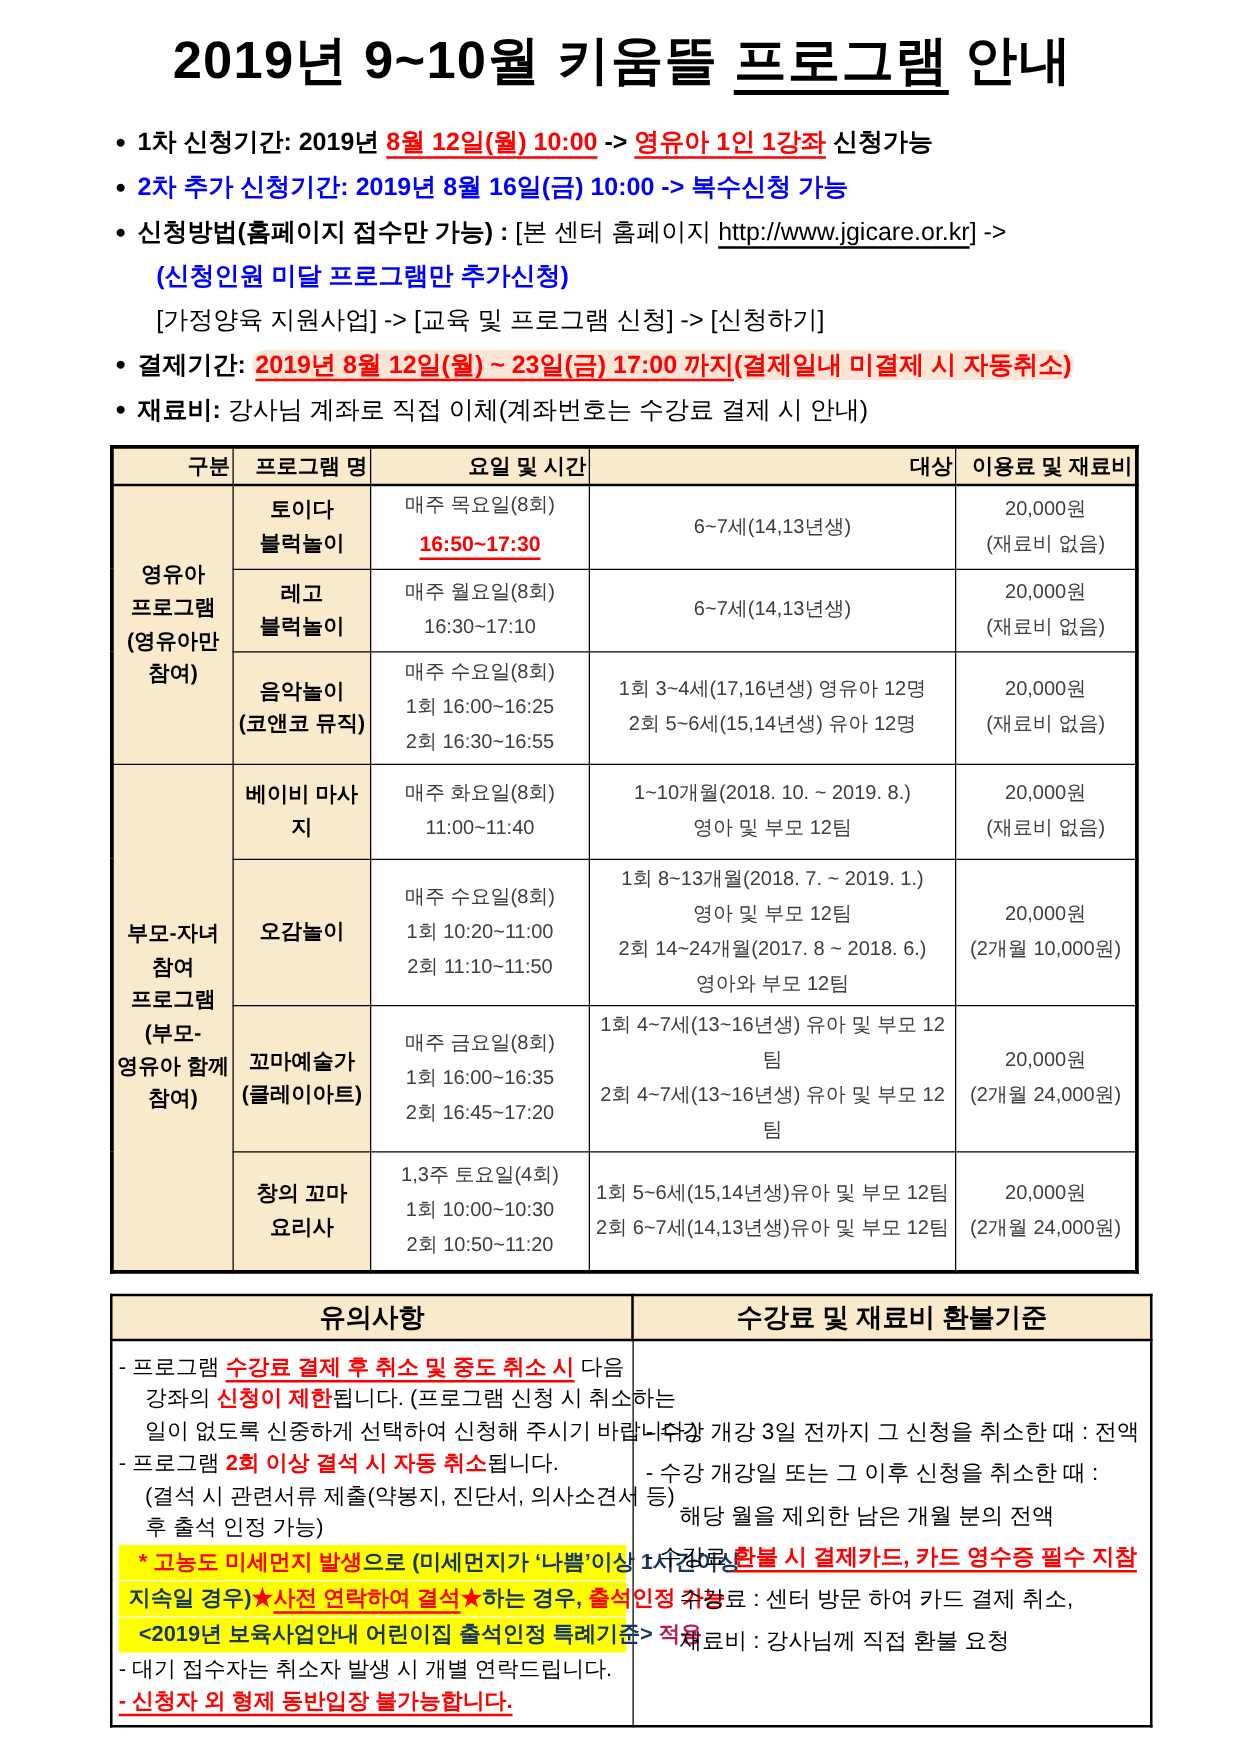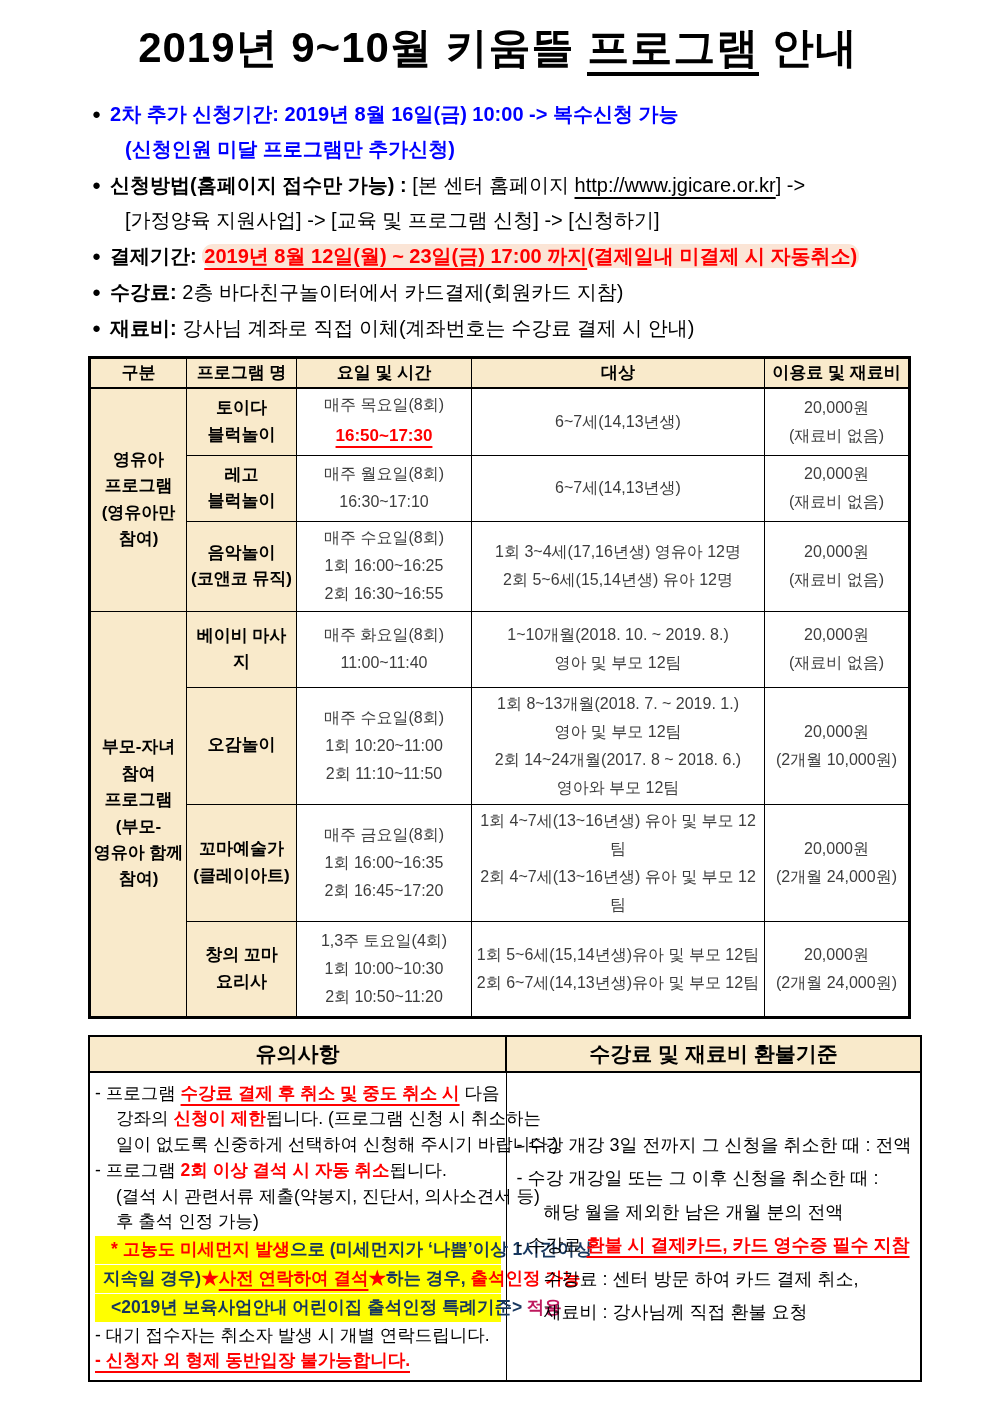--- a/index.html
+++ b/index.html
@@ -25,21 +25,21 @@
   .blue { color:#0000FF; }
   .u { text-decoration:underline; text-underline-offset:5px; text-decoration-thickness:2px; }
   .u-black { text-decoration-color:#000; }
   .pay-hl { background:#FBE5D6; padding:1px 2px;border-radius:11px; }
   
   table.program {
     border-collapse:collapse; width:820px; margin-top:10px;
     table-layout:fixed; border:3px solid #000;
   }
   .program th, .program td { border:1px solid #000; text-align:center; vertical-align:middle; padding:2px; }
-  .program thead th { background:#F9EACB; font-size:17px; height:30px; border-bottom:2px solid #000; }
+  .program thead th { background:#F9EACB; font-size:17px; height:30px; border-bottom:2px solid #000;text-align:right; }
   .cream { background:#F9EACB; font-weight:bold; font-size:17px; white-space:pre-line; line-height:1.55; color:#000; }
   .cell { font-size:16px; color:#3d3d3d; white-space:pre-line; line-height:1.75; }
   .sched-top { font-size:16px; color:#3d3d3d; line-height:1.75; }
   .time-red { color:#FF0000; font-weight:bold; font-size:17px;
     text-decoration:underline; text-underline-offset:5px; text-decoration-thickness:2px; line-height:2.0; }
   tr.h-r1 { height:66px; } tr.h-r2 { height:66px; } tr.h-r3 { height:90px; }
   tr.h-r4 { height:76px; } tr.h-r5 { height:110px; } tr.h-r6 { height:86px; } tr.h-r7 { height:96px; }
   
   table.foot { border-collapse:collapse; width:832px; margin-top:16px; table-layout:fixed; border:2px solid #000; }
   .foot th { background:#F9EACB; border:2px solid #000; font-size:21px; height:36px; font-weight:800; }
@@ -57,30 +57,30 @@
 </style>
 </head>
 <body>
 
 <div class="page">
 
   <div class="main-title"><span>2019년 9~10월 키움뜰 </span><span class="title-underline">프로그램</span><span> 안내</span></div>
 
   <div class="bullet-section">
 
+    <div class="bl"><span class="marker">●</span><span>1차 신청기간: 2019년 </span><span class="red u">8월 12일(월) 10:00</span><span> -&gt; </span><span class="red u">영유아 1인 1강좌</span><span> 신청가능</span></div>
 
     <div class="bl blue"><span class="marker" style="color:#000">●</span><span>2차 추가 신청기간: 2019년 8월 16일(금) 10:00 -&gt; 복수신청 가능</span></div>
+    <div class="bl"><span class="marker">●</span><span>신청방법(홈페이지 접수만 가능) : </span><span class="regular">[본 센터 홈페이지 </span><span class="regular u u-black">http://www.jgicare.or.kr</span><span class="regular">] -&gt;</span></div>
+
     <div class="bl blue sub"><span>(신청인원 미달 프로그램만 추가신청)</span></div>
-
-    <div class="bl"><span class="marker">●</span><span>신청방법(홈페이지 접수만 가능) : </span><span class="regular">[본 센터 홈페이지 </span><span class="regular u u-black">http://www.jgicare.or.kr</span><span class="regular">] -&gt;</span></div>
     <div class="bl regular sub"><span>[가정양육 지원사업] -&gt; [교육 및 프로그램 신청] -&gt; [신청하기]</span></div>
 
     <div class="bl"><span class="marker">●</span><span>결제기간: </span><span class="pay-hl"><span class="red u">2019년 8월 12일(월) ~ 23일(금) 17:00 까지</span><span class="red">(결제일내 미결제 시 자동취소)</span></span></div>
 
-    <div class="bl"><span class="marker">●</span><span>수강료: </span><span class="regular">2층 바다친구놀이터에서 카드결제(회원카드 지참)</span></div>
 
     <div class="bl"><span class="marker">●</span><span>재료비: </span><span class="regular">강사님 계좌로 직접 이체(계좌번호는 수강료 결제 시 안내)</span></div>
 
   </div>
 
   <table class="program">
     <colgroup>
       <col style="width:97px">
         <col style="width:110px">
         <col style="width:175px">

